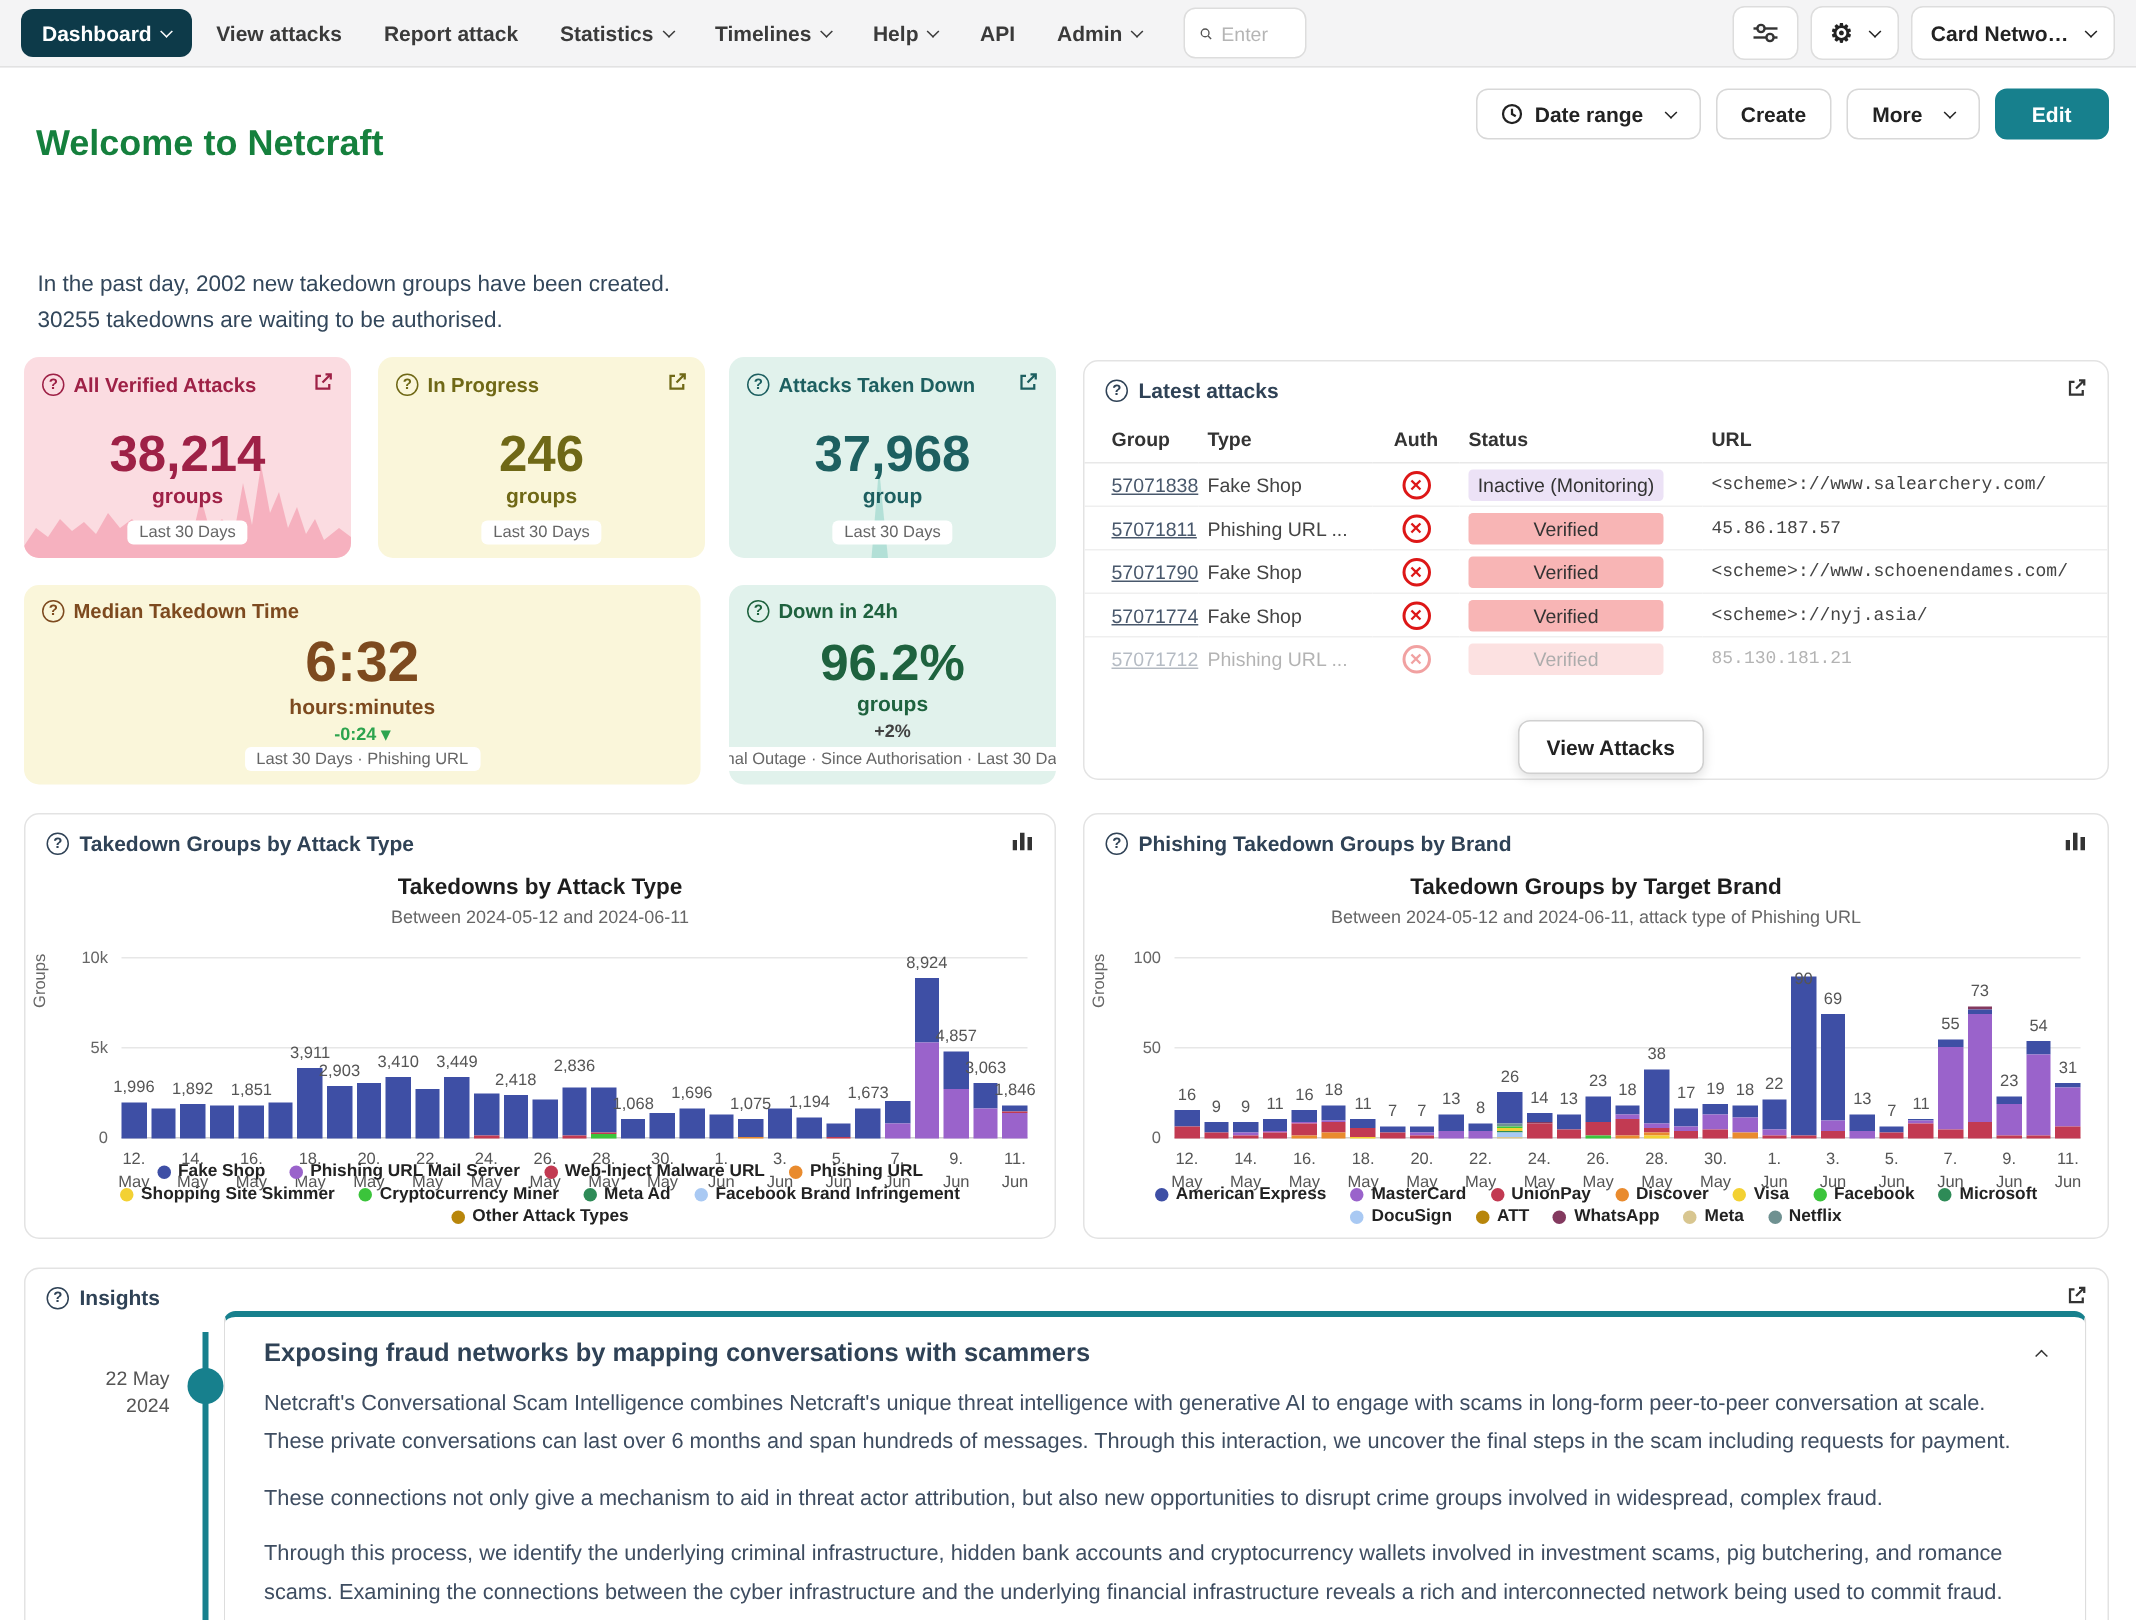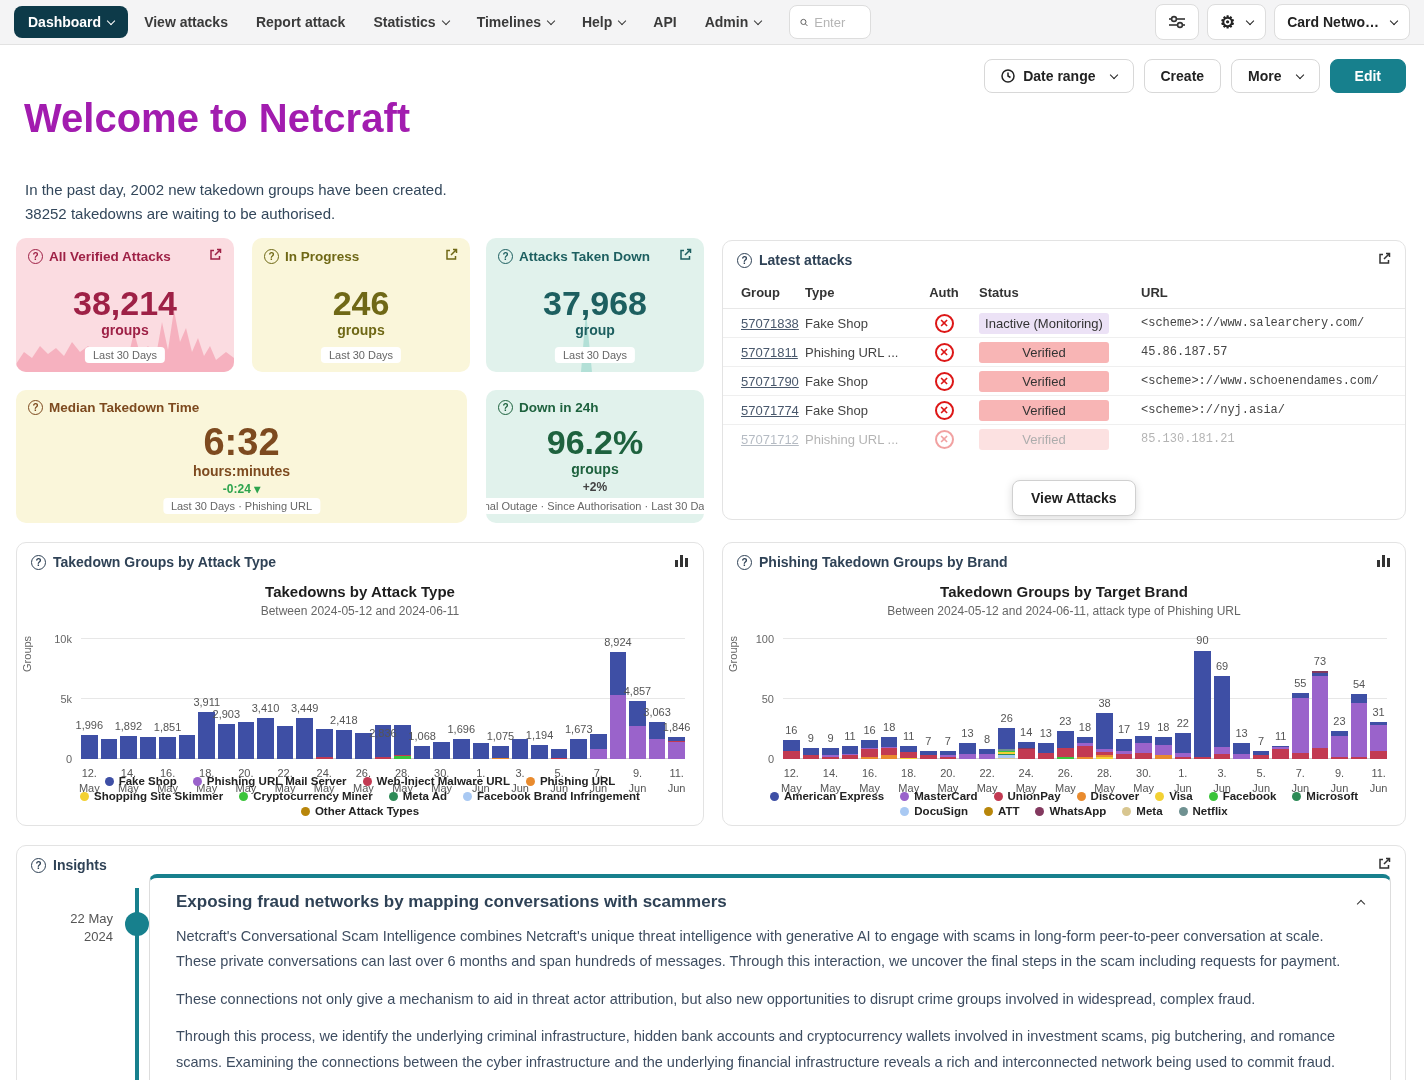--- a/index.html
+++ b/index.html
@@ -20,21 +20,21 @@
     border-radius:8px; height:34px; padding:0 10px; margin-left:12px; width:82px; }
   .nav-search input { border:none; outline:none; width:46px; font-size:13px; color:#333;
     font-family:"Liberation Sans",sans-serif; }
   .nav-search input::placeholder { color:#b5b5b5; }
   .nav-right { margin-left:auto; display:flex; gap:8px; align-items:center; }
   .icon-btn { background:#fff; border:1px solid #ddd; border-radius:8px; height:36px; min-width:44px;
     display:flex; align-items:center; justify-content:center; gap:5px; cursor:pointer; font-size:14px;
     font-weight:700; color:#222; padding:0 12px;}
 
   
-  .h1 { position:absolute; left:24px; top:96px; font-size:40px; font-weight:700; color:#a21caf; }
+  .h1 { position:absolute; left:24px; top:82px; font-size:24px; font-weight:700; color:#15803d; }
   .hdr-actions { position:absolute; top:59px; right:18px; display:flex; gap:10px; }
   .btn { background:#fff; border:1px solid #d8d8d8; border-radius:8px; height:34px; padding:0 16px;
     font-size:14px; font-weight:700; color:#222; display:flex; align-items:center; gap:8px; cursor:pointer;}
   .btn.primary { background:#17808d; border-color:#17808d; color:#fff; padding:0 24px; }
   .intro { position:absolute; left:25px; top:178px; font-size:15px; color:#33475b; line-height:1.6; }
 
   
   .card { position:absolute; border-radius:10px; padding:10px 12px; overflow:hidden; }
   .card-head { display:flex; align-items:center; gap:6px; font-size:13.5px; font-weight:700; }
   .card-ext { margin-left:auto; }
@@ -182,21 +182,21 @@
   </div>
   <div class="btn">Create</div>
   <div class="btn">
       <span>More</span>
       <span class="chev"></span>
     </div>
   <div class="btn primary">Edit</div>
 </div>
 <div class="intro">
   <div>In the past day, 2002 new takedown groups have been created.</div>
-  <div>38252 takedowns are waiting to be authorised.</div>
+  <div>30255 takedowns are waiting to be authorised.</div>
 </div>
 
 <div class="card c-pink" style="left:16px;top:238px;width:218px;height:134px;">
   <div class="card-head">
       <span class="qicon">?</span>
     <span>All Verified Attacks</span>
     <span class="card-ext"><svg width="13" height="13" viewBox="0 0 13 13">
           <path d="M5 2.5H2v8.5h8.5V8M8 1.5h3.5V5M11.5 1.5L6 7" fill="none" stroke="currentColor" stroke-width="1.5"></path>
         </svg></span>
     </div>
@@ -465,21 +465,21 @@
           <div class="tick">
             <div>26.</div>
             <div>May</div>
           </div>
         </div>
         <div class="bar-slot">
           <div class="stack">
             <div style="height: 2.16px; background: rgb(194, 58, 82);"></div>
             <div style="height: 31.872px; background: rgb(62, 79, 165);"></div>
           </div>
-          <div class="bar-label" style="bottom: 20px;">2,836</div>
+          <div class="bar-label" style="bottom: 42px;">2,836</div>
         </div>
         <div class="bar-slot">
           <div class="stack">
             <div style="height: 3.12px; background: rgb(59, 196, 59);"></div>
             <div style="height: 0.72px; background: rgb(194, 58, 82);"></div>
             <div style="height: 30.36px; background: rgb(62, 79, 165);"></div>
           </div>
           <div class="tick">
             <div>28.</div>
             <div>May</div>
@@ -878,21 +878,21 @@
           <div class="tick">
             <div>1.</div>
             <div>Jun</div>
           </div>
         </div>
         <div class="bar-slot">
           <div class="stack">
             <div style="height: 2.4px; background: rgb(194, 58, 82);"></div>
             <div style="height: 105.6px; background: rgb(62, 79, 165);"></div>
           </div>
-          <div class="bar-label" style="bottom: 113px;">90</div>
+          <div class="bar-label" style="bottom: 100px;">90</div>
         </div>
         <div class="bar-slot">
           <div class="stack">
             <div style="height: 4.8px; background: rgb(194, 58, 82);"></div>
             <div style="height: 7.2px; background: rgb(154, 99, 203);"></div>
             <div style="height: 70.8px; background: rgb(62, 79, 165);"></div>
           </div>
           <div class="bar-label" style="bottom: 86.8px;">69</div>
           <div class="tick">
             <div>3.</div>

